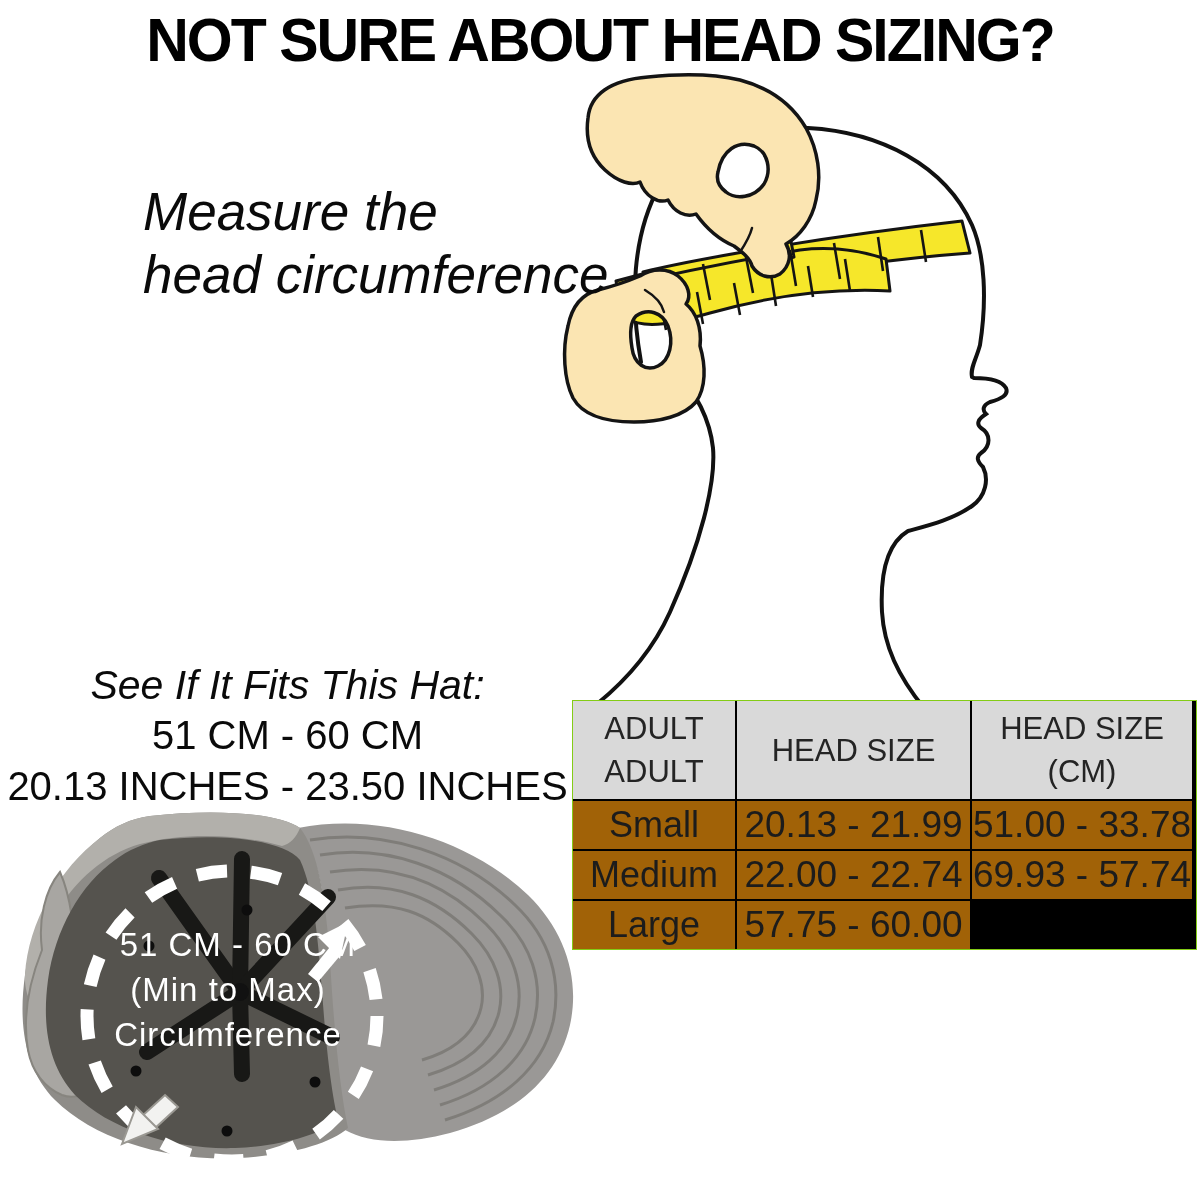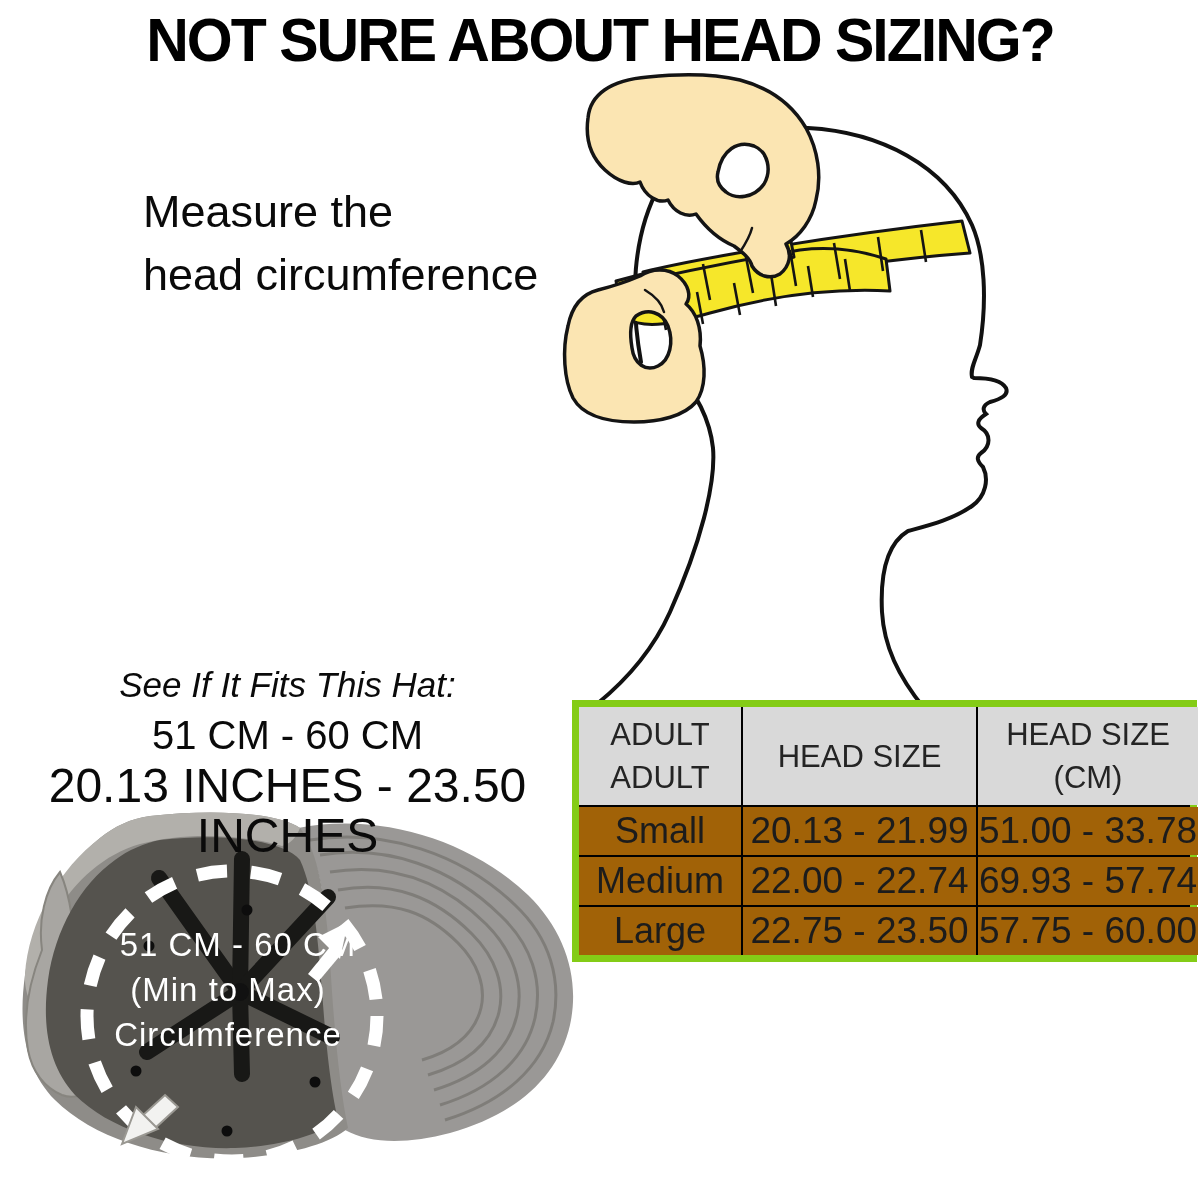--- a/index.html
+++ b/index.html
@@ -8,35 +8,35 @@
     font-family:"Liberation Sans",sans-serif;color:#000;overflow:hidden;
   }
   .abs{position:absolute;}
   
   .title-wrap{left:0;top:6px;width:1200px;text-align:center;z-index:5;}
   .title{
     display:inline-block;font-size:59px;font-weight:700;letter-spacing:-2px;
     transform:scaleY(1.04);color:#000;white-space:nowrap;
   }
   
-  .measure-note{left:143px;top:180px;z-index:5;font-size:45px;line-height:63px;color:#0a0a0a;}
+  .measure-note{left:143px;top:180px;z-index:5;font-style:italic;font-size:53px;line-height:63px;color:#0a0a0a;}
   
   .fit-note{left:5px;top:660px;width:565px;text-align:center;z-index:5;color:#0a0a0a;}
-  .fit-note .l1{font-style:italic;font-size:35px;line-height:50px;}
+  .fit-note .l1{font-style:italic;font-size:41px;line-height:50px;}
   .fit-note .l2{font-size:40px;line-height:51px;}
-  .fit-note .l3{font-size:48px;line-height:50px;}
+  .fit-note .l3{font-size:40px;line-height:50px;}
   
   #illustration{left:0;top:0;width:1200px;height:1200px;z-index:1;pointer-events:none;}
   #hat-photo{left:0;top:810px;width:585px;height:390px;z-index:2;pointer-events:none;}
   .photo-text{font-family:"Liberation Sans",sans-serif;font-size:33px;fill:#ffffff;letter-spacing:1px;}
   
   .size-table{
     left:572px;top:700px;width:625px;z-index:4;
     display:grid;grid-template-columns:162px 233px 220px;grid-template-rows:98px 48px 48px 48px;
-    gap:2px;background:#000;border:7px solid #84cc16;box-sizing:border-box;
+    gap:2px;background:#000;border:1px solid #84cc16;box-sizing:border-box;
   }
   .size-table .cell{
     display:flex;align-items:center;justify-content:center;flex-direction:column;
     background:#a16207;color:#1c1c1c;
   }
   .size-table .head{background:#d9d9d9;font-size:31px;line-height:43px;color:#242424;}
   .size-table .datum{font-size:37px;}
   .size-table .sizecol{font-size:36px;}
 </style>
 </head>
@@ -166,15 +166,14 @@
 
   <div class="cell datum sizecol">Small</div>
   <div class="cell datum">20.13 - 21.99</div>
   <div class="cell datum">51.00 - 33.78</div>
 
   <div class="cell datum sizecol">Medium</div>
   <div class="cell datum">22.00 - 22.74</div>
   <div class="cell datum">69.93 - 57.74</div>
 
   <div class="cell datum sizecol">Large</div>
-  <div class="cell datum">22.75 - 23.50</div>
   <div class="cell datum">57.75 - 60.00</div>
 </div>
 
 </body></html>

